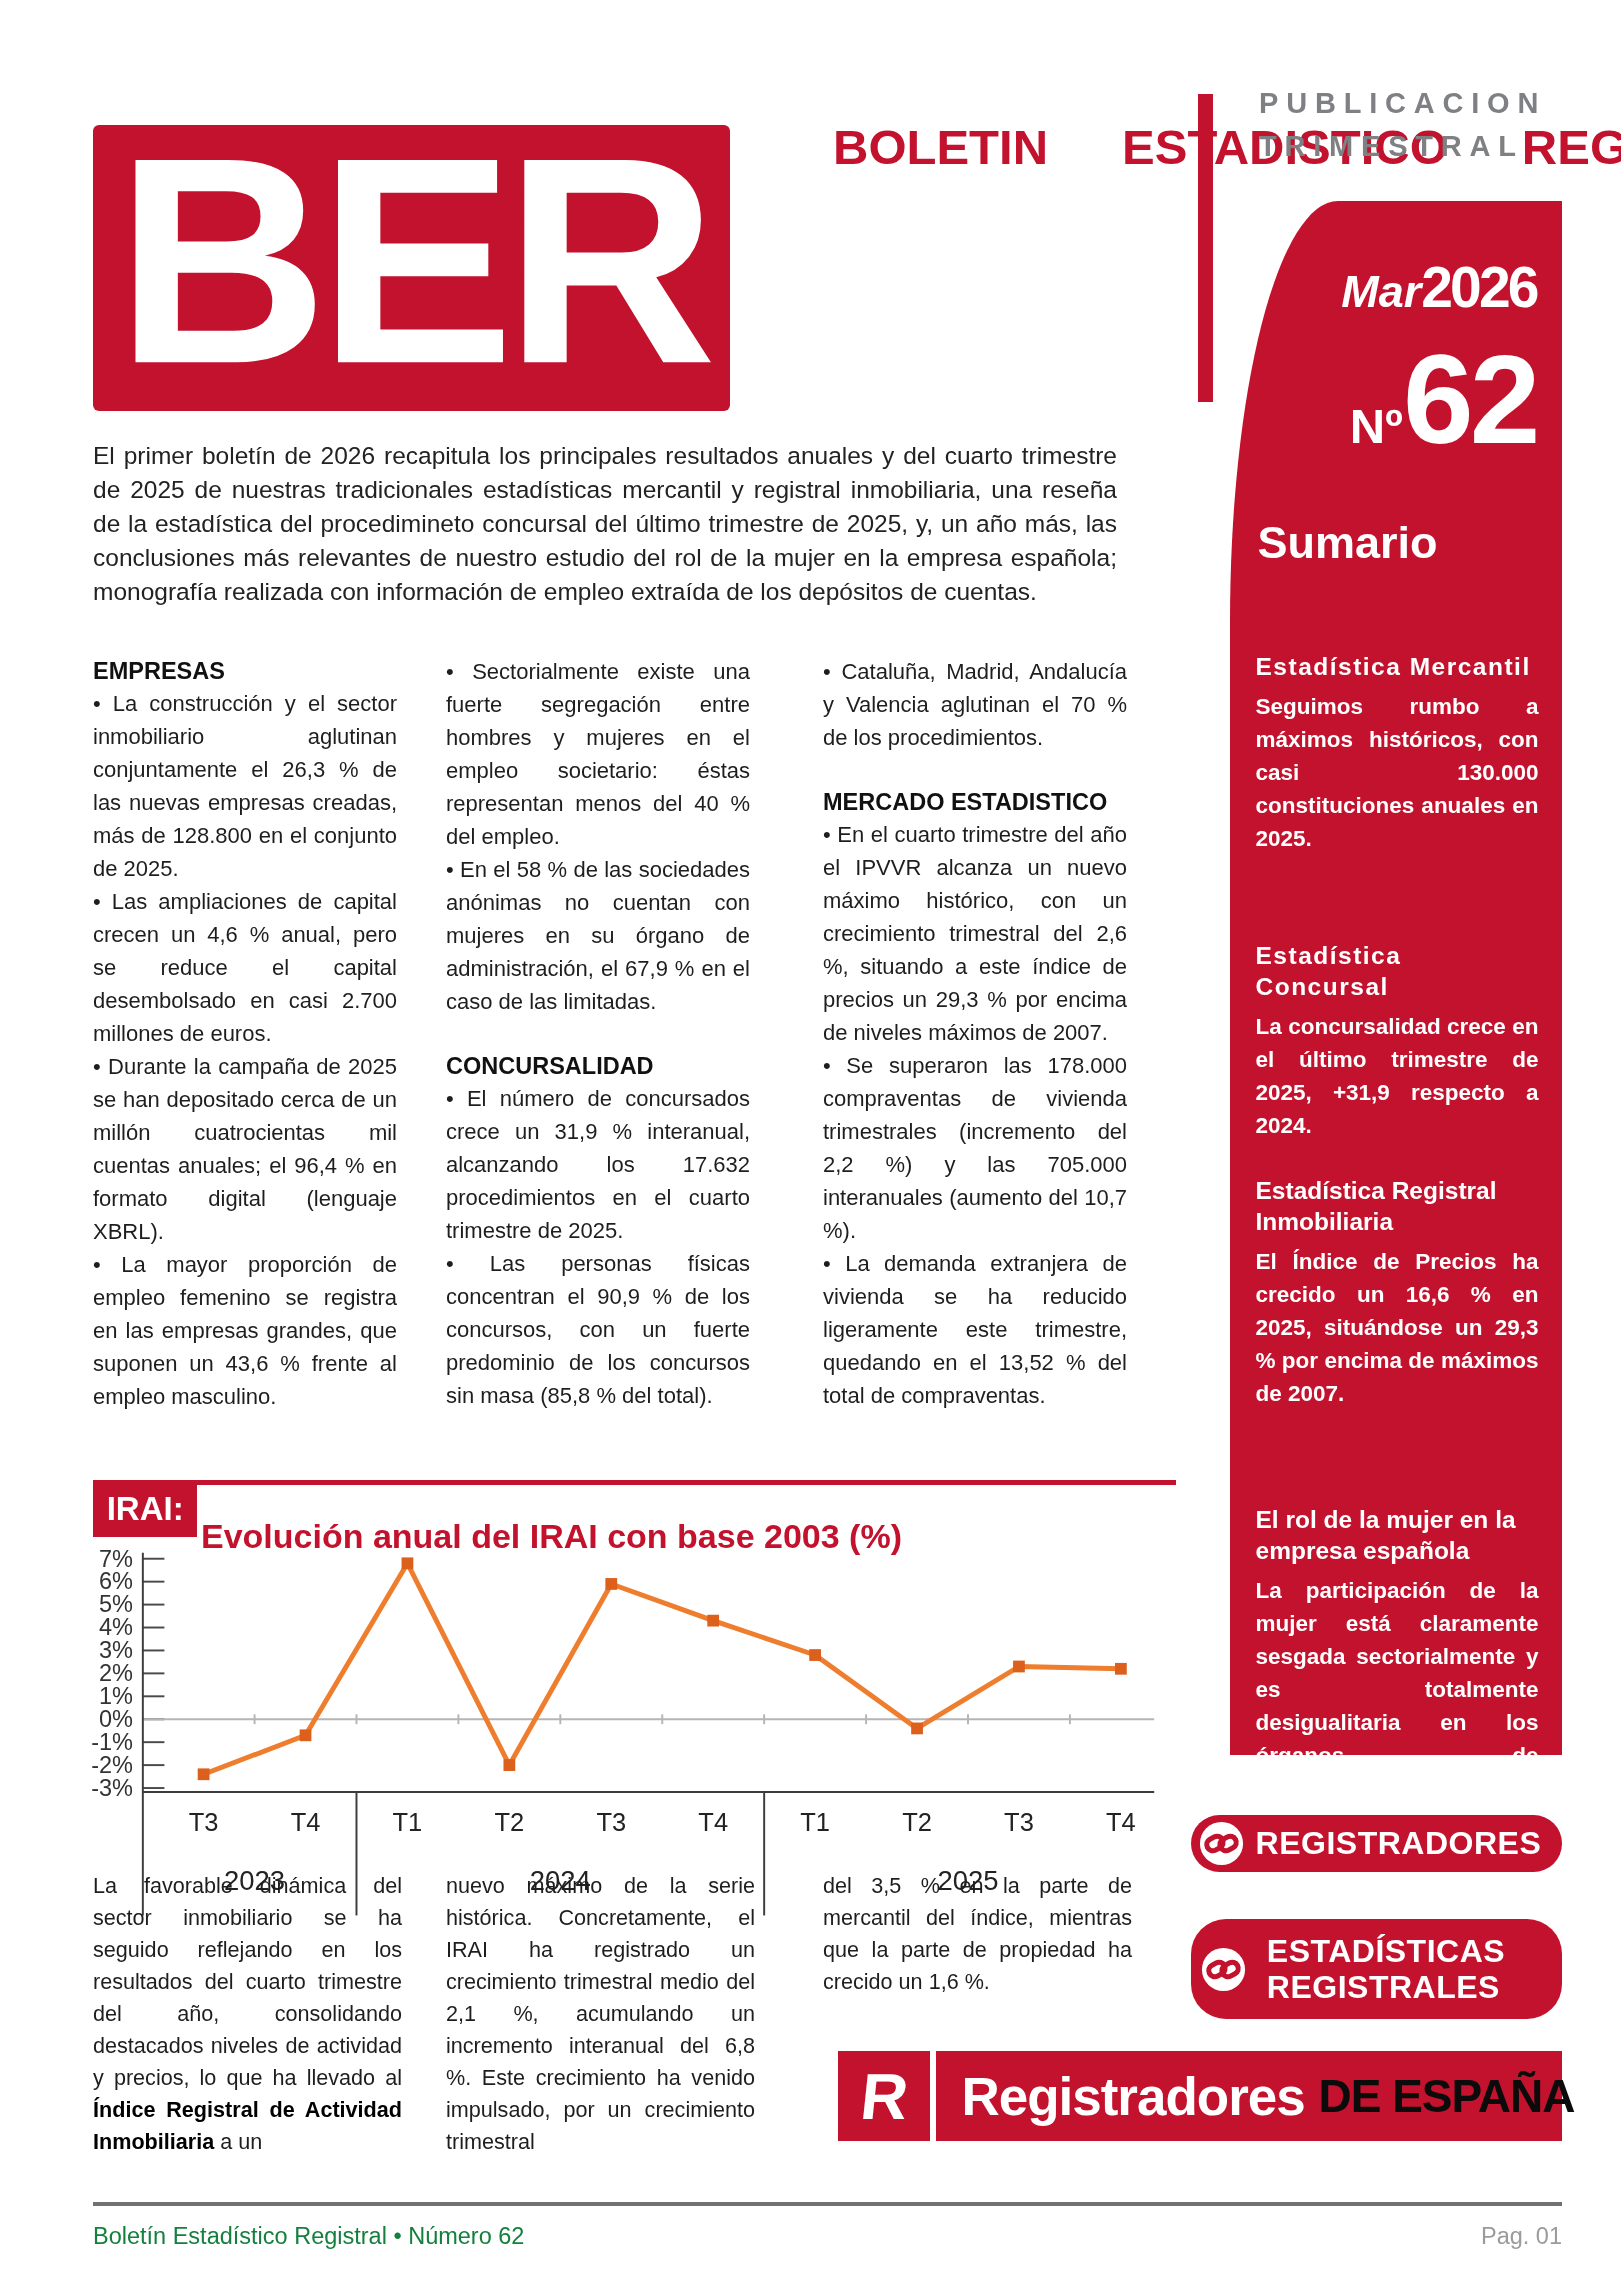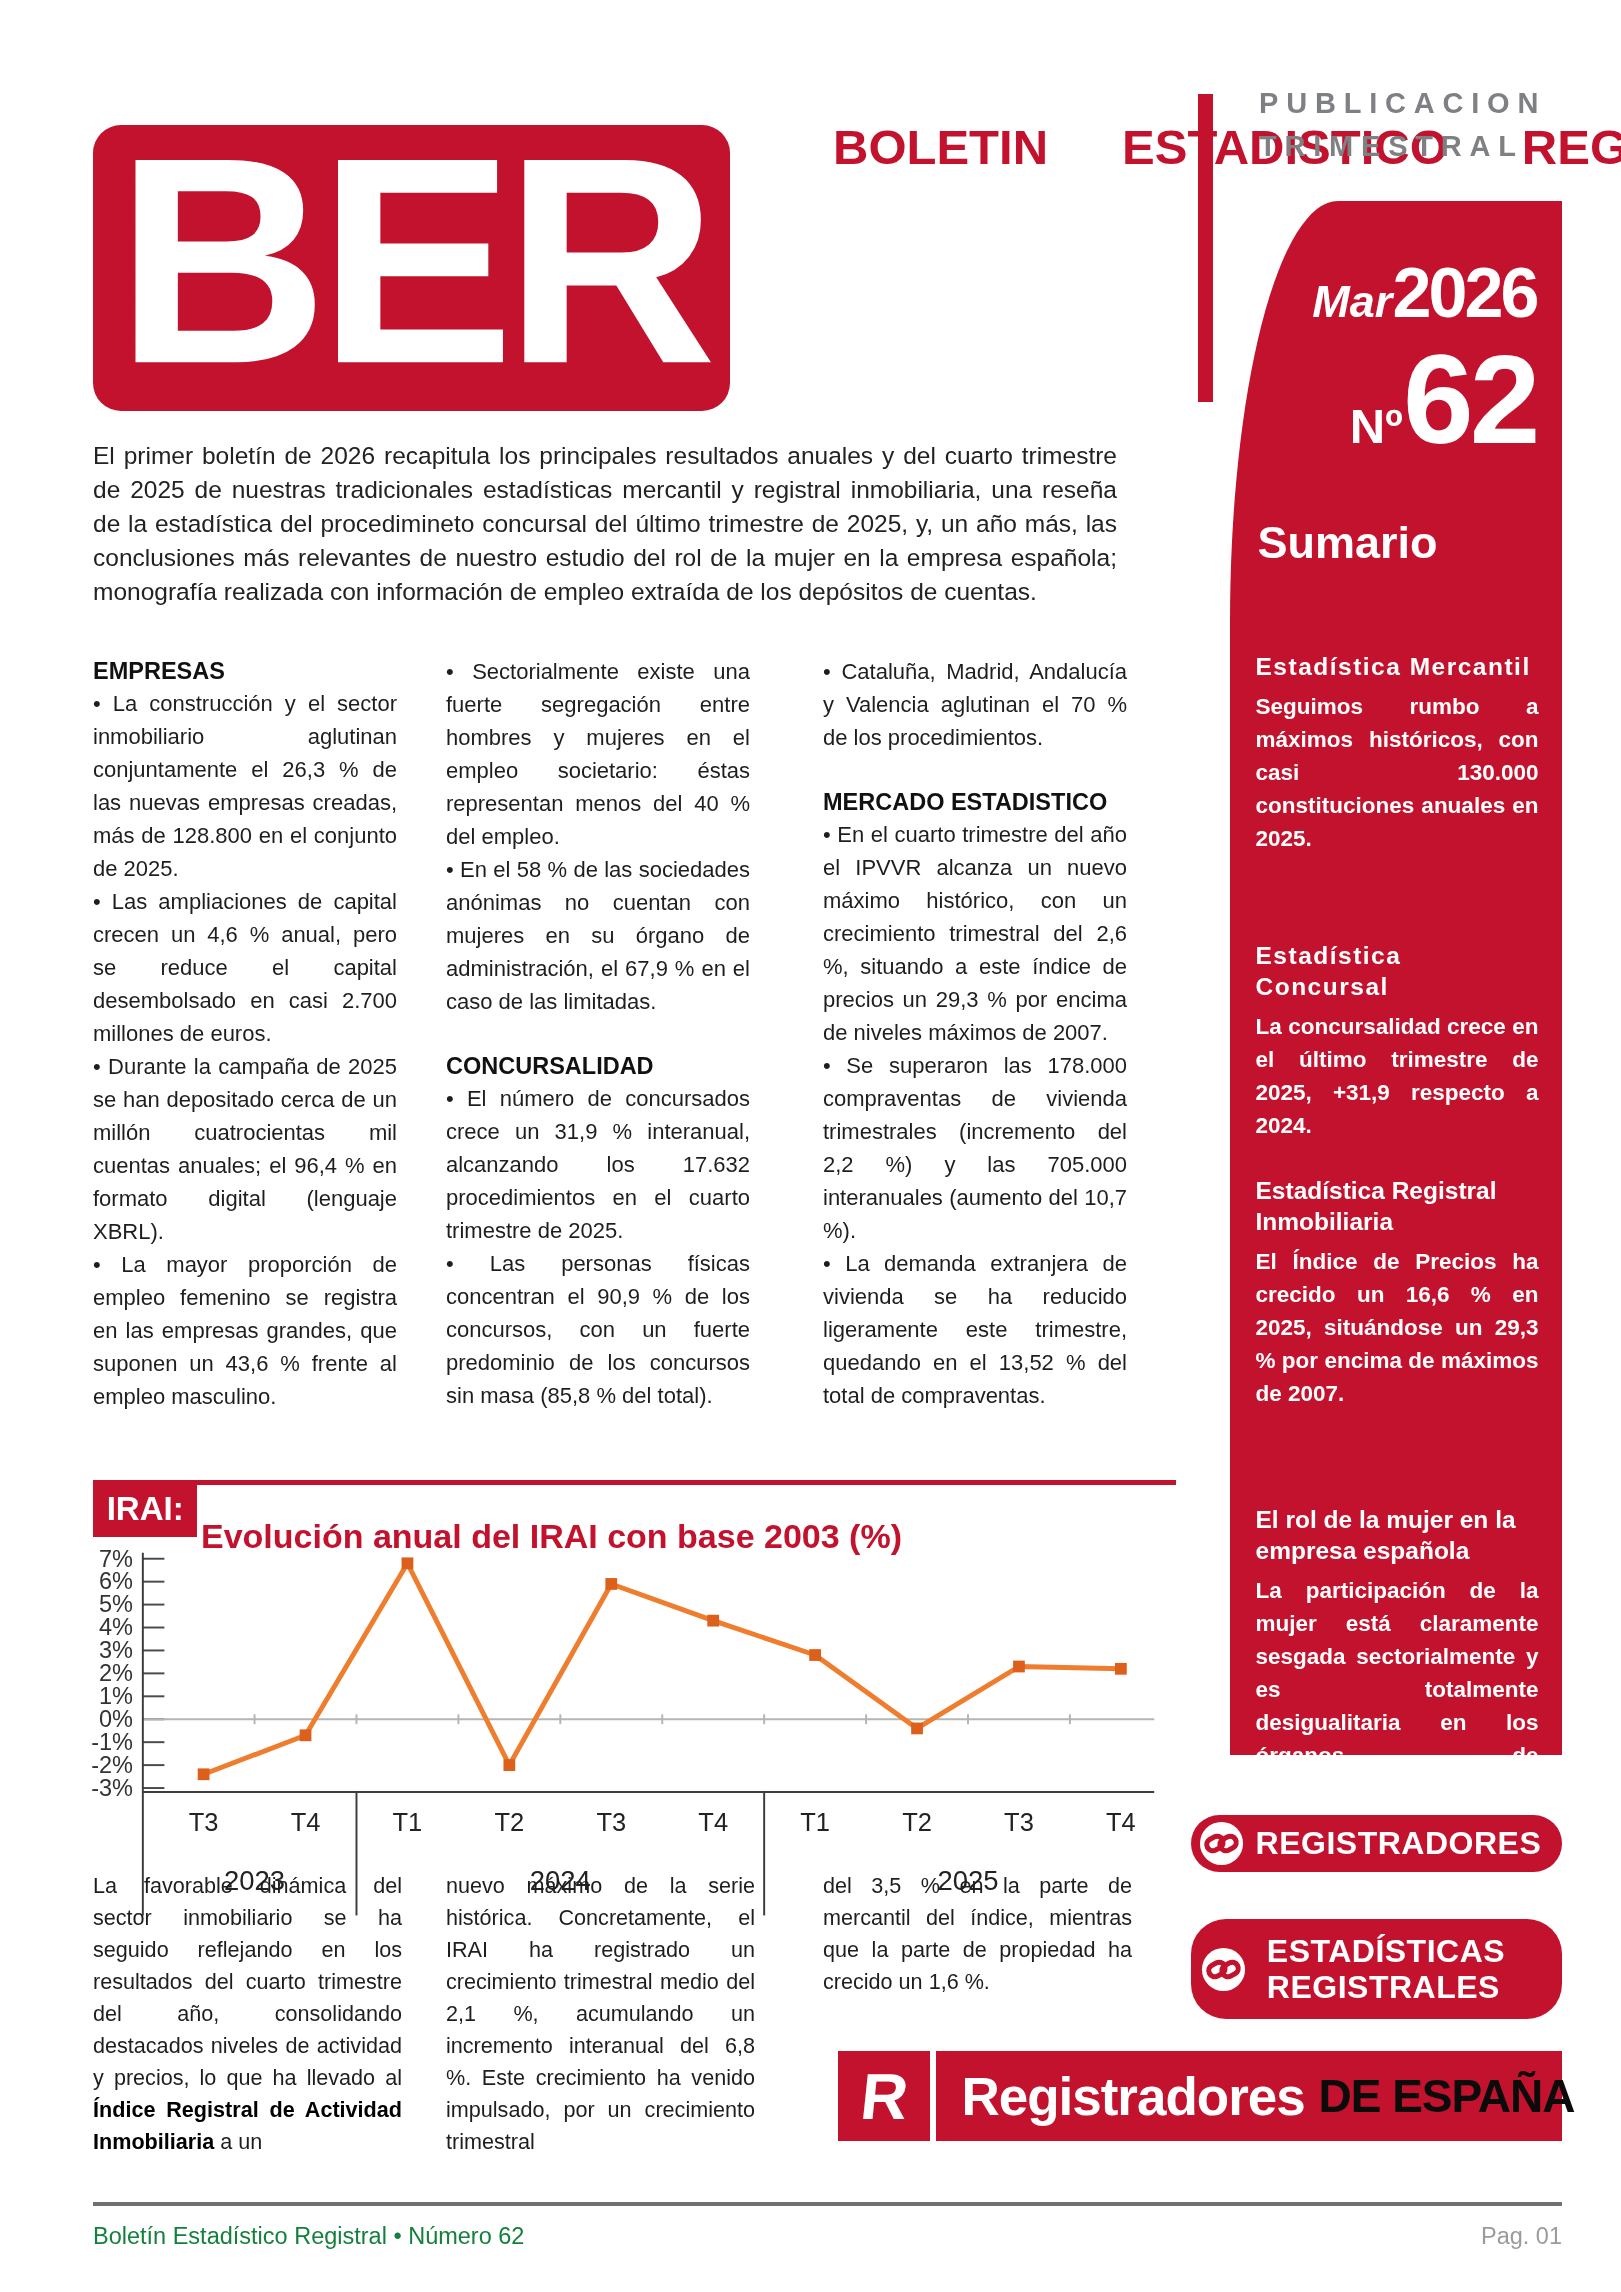--- a/index.html
+++ b/index.html
@@ -1,33 +1,33 @@
 <!DOCTYPE html>
 <html><head>
 <meta charset="utf-8">
 <style>
   html,body{margin:0;padding:0;background:#ffffff;}
   body{width:1621px;height:2293px;position:relative;font-family:"Liberation Sans",sans-serif;color:#1c1c1c;}
   .abs{position:absolute;}
 
   
-  .ber-logo{left:93px;top:125px;width:637px;height:286px;background:#C2122D;border-radius:28px;
+  .ber-logo{left:93px;top:125px;width:637px;height:286px;background:#C2122D;border-radius:6px;
             display:flex;align-items:center;justify-content:center;}
   .ber-logo span{color:#fff;font-size:294px;font-weight:800;letter-spacing:-9.8px;line-height:1;
                  transform:translateY(-7.8px);}
   .mast-title{left:833px;top:123px;display:flex;flex-direction:row;gap:74px;}
   .mast-title div{color:#C2122D;font-weight:800;font-size:49px;line-height:49px;letter-spacing:0px;}
   .pub-label{left:1259px;top:82px;color:#7E8083;font-weight:700;font-size:29px;letter-spacing:7.8px;line-height:43px;white-space:nowrap;}
   .red-bar{left:1198px;top:94px;width:14.7px;height:308px;background:#C2122D;}
 
   
   .panel{left:1230px;top:201px;width:332px;height:1554px;background:#C2122D;border-top-left-radius:108px 421px;}
   .issue-line1{position:absolute;right:25.5px;top:61px;display:flex;align-items:baseline;color:#fff;}
   .issue-line1 .mar{font-size:45px;font-weight:800;font-style:italic;}
-  .issue-line1 .yr{font-size:70px;font-weight:800;letter-spacing:-2.9px;line-height:0.9;}
+  .issue-line1 .yr{font-size:57px;font-weight:800;letter-spacing:-2.9px;line-height:0.9;}
   .issue-line2{position:absolute;right:25.5px;top:145px;display:flex;align-items:baseline;color:#fff;}
   .issue-line2 .no{font-size:49px;font-weight:800;}
   .issue-line2 .num{font-size:127px;font-weight:800;letter-spacing:-3.9px;line-height:0.85;}
   .sumario-title{position:absolute;left:27.4px;top:316px;color:#fff;font-size:45px;font-weight:800;}
   .sum-sec{position:absolute;left:25.5px;right:23.5px;color:#fff;}
   .sum-sec h4{margin:0 0 7.8px 0;font-size:24.5px;line-height:1.25;font-weight:800;}
   .sum-sec.sp h4{letter-spacing:1.5px;}
   .sum-sec p{margin:0;font-size:22.5px;font-weight:700;line-height:33px;text-align:justify;}
 
   

